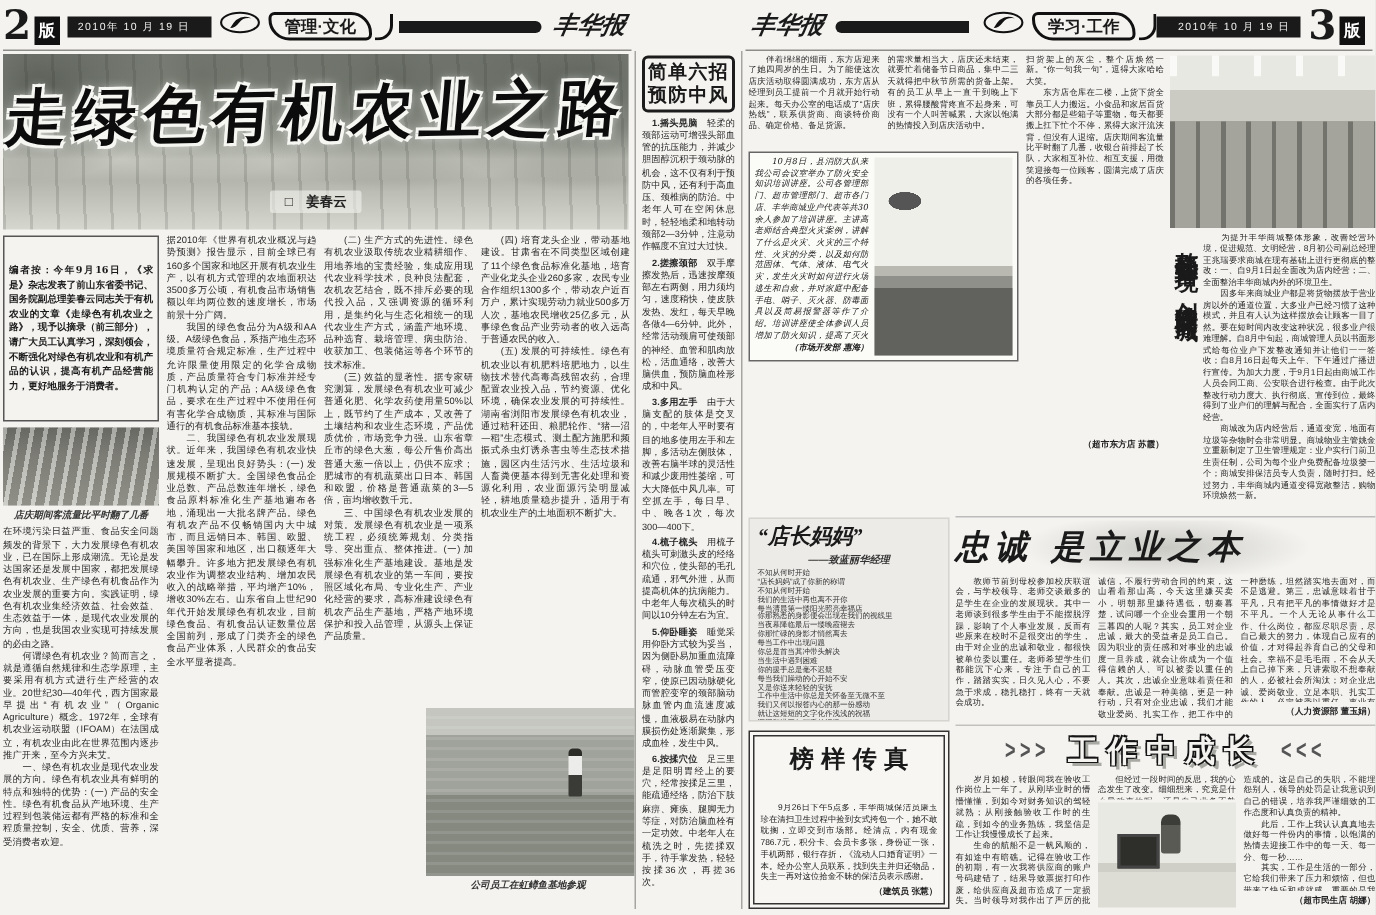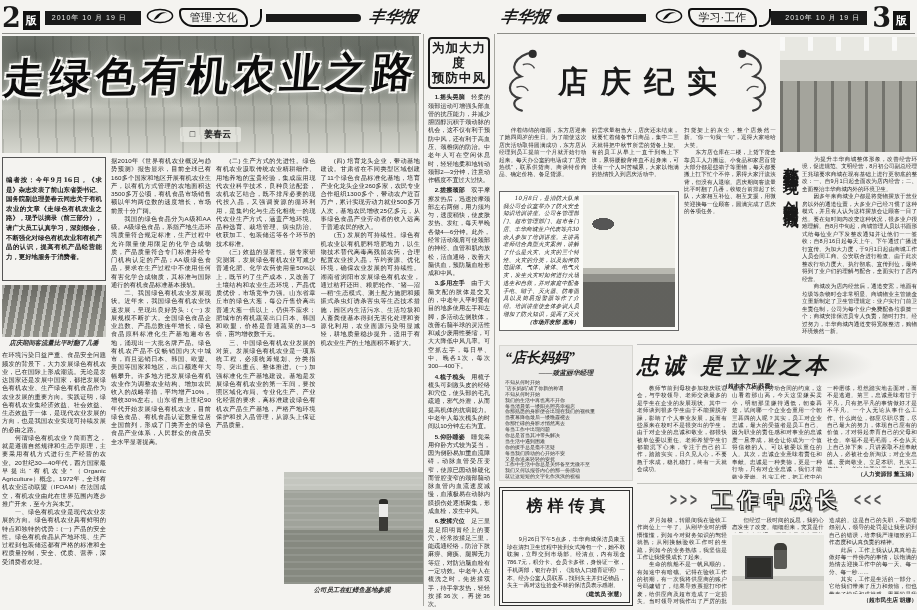--- a/index.html
+++ b/index.html
@@ -7,21 +7,21 @@
   #paper{position:relative;width:917px;height:610px;background:#f4f3f0;overflow:hidden;color:#1a1a1a;}
   
   .hdr{position:absolute;top:2px;height:31px;display:flex;align-items:center;}
   .hdr-left{left:2px;width:419px;}
   .hdr-right{left:497px;width:418px;}
   .pgnum{font-family:"DejaVu Serif",serif;font-weight:bold;font-size:27px;line-height:27px;}
   .banbox{background:#111;color:#fff;font-size:11px;font-weight:bold;padding:2px 3px;margin:6px 5px 0 2px;}
   .datebar{background:#1a1a1a;color:#f0f0ee;font-size:7px;letter-spacing:1px;padding:2px 14px 2px 7px;white-space:nowrap;}
   .datebar.rt{padding:2px 7px 2px 14px;}
   .logo{margin:0 5px;flex:0 0 auto;}
-  .pill{border:2px solid #111;border-radius:4px 14px 4px 14px;font-weight:normal;font-size:11px;padding:0 9px;white-space:nowrap;}
+  .pill{border:2px solid #111;border-radius:4px 14px 4px 14px;font-weight:bold;font-size:11px;padding:0 9px;white-space:nowrap;}
   .hook{width:10px;height:16px;border-right:2px solid #111;border-bottom:2px solid #111;border-radius:0 0 10px 0;margin-left:2px;}
   .barrun{flex:1;height:8px;background:#1a1a1a;border-radius:0 4px 4px 0;margin:0 4px;}
   .barrun.lft{border-radius:4px 0 0 4px;}
   .masthead{font-family:"DejaVu Serif",serif;font-style:italic;font-weight:bold;font-size:16px;transform:skewX(-10deg);white-space:nowrap;margin:0 4px;}
   .hdr-rule{position:absolute;top:33px;border-top:1px solid #8d8d88;}
   
   .lead-photo{position:absolute;left:2px;top:36px;width:417px;height:117px;
     background:
       radial-gradient(ellipse 120px 90px at 6% 18%, rgba(40,45,38,.55), transparent 70%),
       radial-gradient(ellipse 150px 95px at 32% 12%, rgba(60,65,55,.45), transparent 70%),
@@ -193,51 +193,34 @@
         <div class="photo2">
           <div class="person"></div>
         </div>
         <div class="capt">公司员工在虹鳟鱼基地参观</div>
       </div>
     </div>
   </div>
 
   <div class="mid">
     <div class="mid-titlebox">
-      <div>为加大力度</div>
+      <div>简单六招</div>
       <div>预防中风</div>
     </div>
     <div class="tips">
       <p class="tip"><b>1.摇头晃脑</b><span>　轻柔的颈部运动可增强头部血管的抗压能力，并减少胆固醇沉积于颈动脉的机会，这不仅有利于预防中风，还有利于高血压、颈椎病的防治。中老年人可在空闲休息时，轻轻地柔和地转动颈部2—3分钟，注意动作幅度不宜过大过快。</span></p>
       <p class="tip"><b>2.搓擦颈部</b><span>　双手摩擦发热后，迅速按摩颈部左右两侧，用力须均匀，速度稍快，使皮肤发热、发红，每天早晚各做4—6分钟。此外，经常活动颈肩可使颈部的神经、血管和肌肉放松，活血通络，改善大脑供血，预防脑血栓形成和中风。</span></p>
       <p class="tip"><b>3.多用左手</b><span>　由于大脑支配的肢体是交叉的，中老年人平时要有目的地多使用左手和左脚，多活动左侧肢体，改善右脑半球的灵活性和减少废用性萎缩，可大大降低中风几率。可空抓左手，每日早、中、晚各1次，每次300—400下。</span></p>
       <p class="tip"><b>4.梳子梳头</b><span>　用梳子梳头可刺激头皮的经络和穴位，使头部的毛孔疏通，邪气外泄，从而提高机体的抗病能力。中老年人每次梳头的时间以10分钟左右为宜。</span></p>
       <p class="tip"><b>5.仰卧睡姿</b><span>　睡觉采用仰卧方式较为妥当，因为侧卧易加重血流障碍，动脉血管受压变窄，使原已因动脉硬化而管腔变窄的颈部脑动脉血管内血流速度减慢，血液极易在动脉内膜损伤处逐渐聚集，形成血栓，发生中风。</span></p>
       <p class="tip"><b>6.按揉穴位</b><span>　足三里是足阳明胃经上的要穴，经常按揉足三里，能疏通经络，防治下肢麻痹、瘫痪、腿脚无力等症，对防治脑血栓有一定功效。中老年人在梳洗之时，先搓揉双手，待手掌发热，轻轻按揉36次，再搓36次。</span></p>
     </div>
   </div>
 
   <div class="dianqing">
-    <div class="dq-title-row">
-      <span>
-        <svg width="36" height="74" viewBox="0 0 40 74">
-            <path d="M34 6 C12 10 6 26 20 33 C4 37 4 54 18 57 C9 61 12 69 21 71" fill="none" stroke="#3d3d3d" stroke-width="2.4" stroke-linecap="round"></path>
-            <circle cx="33" cy="8" r="4.5" fill="#2c2c2c"></circle>
-            <path d="M22 20 q9 -3 13 4 M15 45 q9 -3 13 4" stroke="#4a4a4a" stroke-width="1.6" fill="none"></path>
-          </svg>
-      </span>
-      <span class="dq-title">店庆纪实</span>
-      <span style="transform:scaleX(-1);display:inline-block;">
-        <svg width="36" height="74" viewBox="0 0 40 74">
-            <path d="M34 6 C12 10 6 26 20 33 C4 37 4 54 18 57 C9 61 12 69 21 71" fill="none" stroke="#3d3d3d" stroke-width="2.4" stroke-linecap="round"></path>
-            <circle cx="33" cy="8" r="4.5" fill="#2c2c2c"></circle>
-            <path d="M22 20 q9 -3 13 4 M15 45 q9 -3 13 4" stroke="#4a4a4a" stroke-width="1.6" fill="none"></path>
-          </svg>
-      </span>
-    </div>
     <div class="dq-body">
       <div class="dq-left">
         <div class="dq-two">
           <div class="s s58">　　伴着绵绵的细雨，东方店迎来了她四周岁的生日。为了能使这次店庆活动取得圆满成功，东方店从经理到员工提前一个月就开始行动起来。每天办公室的电话成了“店庆热线”，联系供货商、商谈特价商品、确定价格、备足货源。</div>
           <div class="s s58">的需求量相当大，店庆还未结束，就要忙着储备节日商品，集中二三天就得把中秋节所需的货备上架。有的员工从早上一直干到晚上下班，累得腰酸背疼直不起身来，可没有一个人叫苦喊累，大家以饱满的热情投入到店庆活动中。</div>
         </div>
         <div class="firebox">
           <div class="fire-text">
             <div class="fire-body">　　10月8日，县消防大队来我公司会议室举办了防火安全知识培训讲座。公司各管理部门、超市管理部门、超市各门店、丰华商城业户代表等共30余人参加了培训讲座。主讲高老师结合典型火灾案例，讲解了什么是火灾、火灾的三个特性、火灾的分类，以及如何防范固体、气体、液体、电气火灾，发生火灾时如何进行火场逃生和自救，并对家庭中配备手电、哨子、灭火器、防毒面具以及简易报警器等作了介绍。培训讲座使全体参训人员增加了防火知识，提高了灭火和逃生技能。</div>
             <div class="fire-sign">（市场开发部 惠海）</div>

